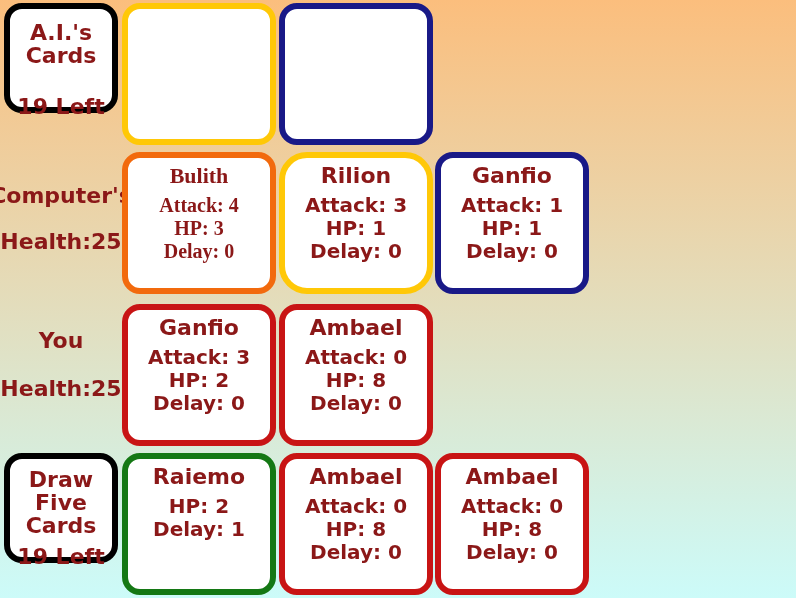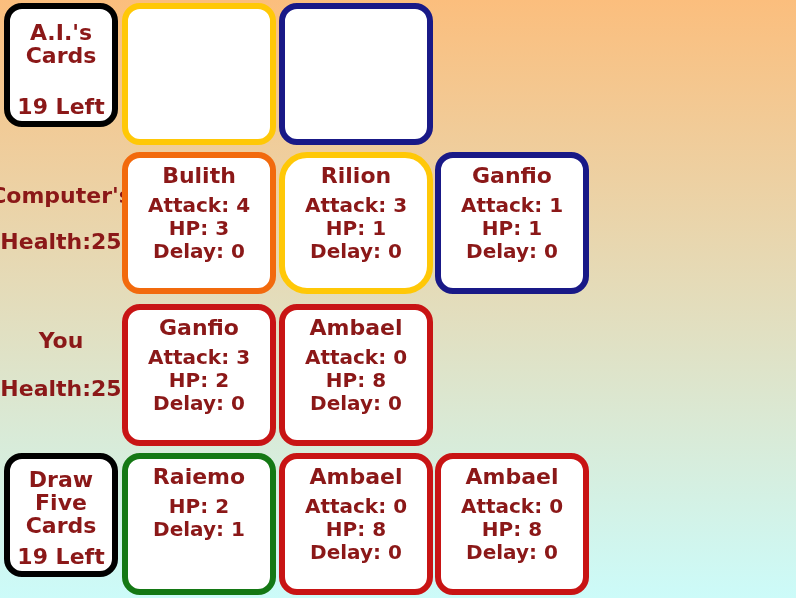--- a/index.html
+++ b/index.html
@@ -12,21 +12,21 @@
     font-weight: bold;
   }
   .card {
     position: absolute;
     background: #ffffff;
     border: 6px solid #000000;
     border-radius: 18px;
     box-sizing: border-box;
     text-align: center;
   }
-  .deckcard  { left: 4px; width: 114px; height: 124px; }
+  .deckcard  { left: 4px; width: 114px; height: 110px; }
   .creature  { width: 154px; height: 142px; }
   .r1 { top: 3px; }
   .r2 { top: 152px; }
   .r3 { top: 304px; }
   .r4 { top: 453px; }
   .c1 { left: 122px; }
   .c2 { left: 279px; }
   .c3 { left: 435px; }
 
   .cname { margin-top: 6px;  font-size: 22px; line-height: 23px; }
@@ -68,21 +68,21 @@
   </div>
 
   <div class="card creature r1 c1" style="border-color: rgb(255, 200, 7); background: rgb(255, 255, 255);"></div>
   <div class="card creature r1 c2" style="border-color: rgb(25, 25, 135); background: rgb(255, 255, 255);"></div>
 
   <div class="label-box label-computer">
     <div>Computer's</div>
     <div>Health:25</div>
   </div>
 
-  <div class="card creature r2 c1" style="border-color: rgb(242, 106, 13); background: rgb(255, 255, 255);">
+  <div class="card creature r2 c1" style="border-color: rgb(242, 106, 13); background: rgb(255, 255, 255); font-family: Liberation Serif, serif;">
     <div class="cname">Bulith</div>
     <div class="stats">
       <div>Attack: 4</div>
       <div>HP: 3</div>
       <div>Delay: 0</div>
     </div>
   </div>
 
   <div class="card creature r2 c2" style="border-color: rgb(255, 200, 7); background: rgb(255, 255, 255); border-radius: 28px;">
     <div class="cname">Rilion</div>

